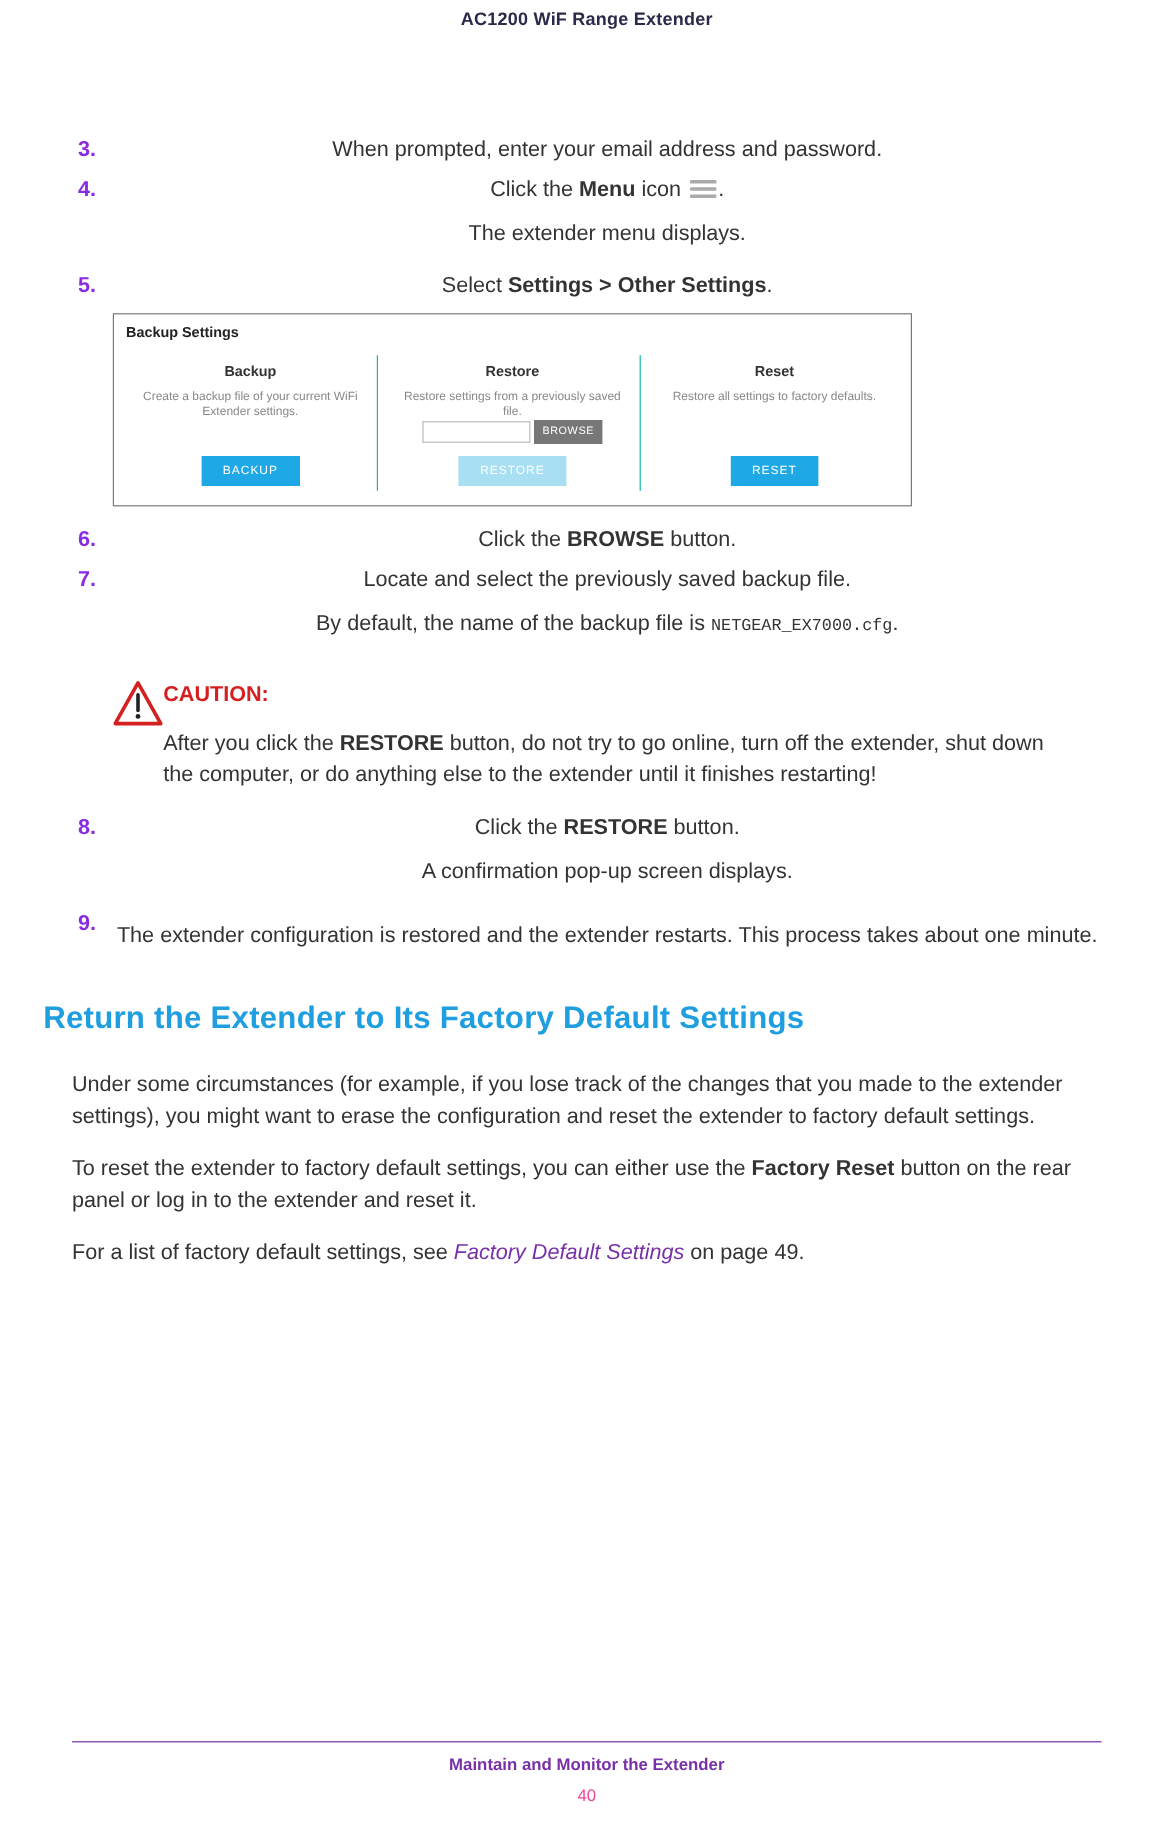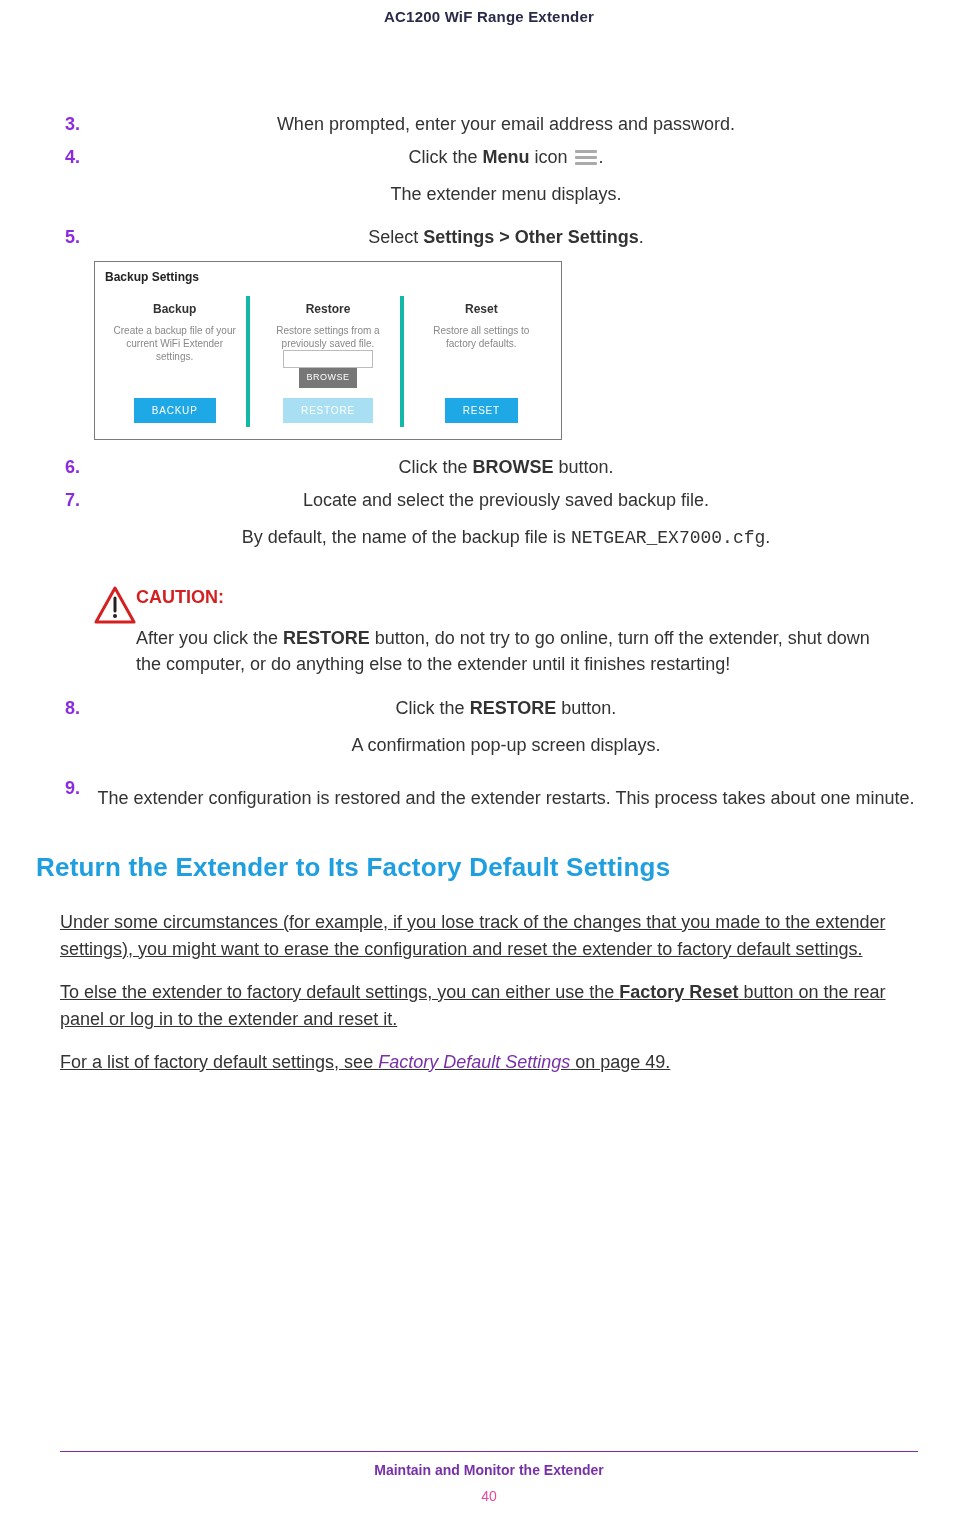--- a/index.html
+++ b/index.html
@@ -55,21 +55,21 @@
       left: 0; right: 0;
       height: 3px;
       background: #aaa;
       border-radius: 1px;
     }
     .menu-icon::before { top: 0; }
     .menu-icon span { top: 6px; }
     .menu-icon::after { top: 12px; }
     .screenshot-box {
       border: 1px solid #7a7a7a;
-      width: 468px;
+      width: 666px;
       margin: 10px 0 14px 34px;
       font-size: 11px;
       font-family: Arial, sans-serif;
       color: #555;
       background: #fff;
     }
     .screenshot-title {
       font-weight: bold;
       color: #222;
       padding: 6px 10px;
@@ -79,21 +79,21 @@
       display: flex;
       padding: 4px 8px 12px 8px;
       gap: 6px;
     }
     .panel {
       flex: 1;
       text-align: center;
       padding: 4px;
       display: flex;
       flex-direction: column;
-      border-right: 4px solid #14b8a6;
+      border-right: 1px solid #14b8a6;
     }
     .panel:last-child { border-right: none; }
     .panel-head {
       font-weight: bold;
       color: #333;
       margin-bottom: 6px;
       font-size: 12px;
     }
     .panel-desc {
       font-size: 10px;
@@ -125,21 +125,21 @@
       color: #fff;
       font-size: 10px;
       padding: 5px 18px;
       margin-top: 10px;
       letter-spacing: 0.8px;
     }
     .btn-blue { background: #1fa8e6; }
     .btn-blue-light { background: #a8dff3; }
     .code-inline {
       font-family: "Courier New", monospace;
-      font-size: 18px;
+      font-size: 14px;
     }
     .caution-block {
       display: flex;
       margin: 22px 0 18px 34px;
     }
     .caution-icon {
       flex-shrink: 0;
       margin-top: 2px;
     }
     .caution-text-wrap { flex: 1; padding-right: 30px; }
@@ -151,21 +151,21 @@
     }
     .caution-text { font-size: 18px; line-height: 1.45; }
     .section-heading {
       color: #209fe0;
       font-weight: bold;
       font-size: 26px;
       margin: 26px 0 22px -24px;
       font-family: "Trebuchet MS", Arial, sans-serif;
       letter-spacing: 0.2px;
     }
-    .para { margin-bottom: 16px; text-decoration: underline; }
+    .para { margin-bottom: 16px; }
     .link-text { color: #7830a8; font-style: italic; }
     .footer {
       position: absolute;
       bottom: 30px;
       left: 0; right: 0;
       text-align: center;
       font-family: "Trebuchet MS", Arial, sans-serif;
     }
     .footer-divider {
       border-top: 1px solid #7830a8;
@@ -281,21 +281,21 @@
     <div class="step-body">
       <div class="followup">The extender configuration is restored and the extender restarts. This process takes about one minute.</div>
     </div>
   </div>
 
   <div class="section-heading">Return the Extender to Its Factory Default Settings</div>
 
   <div class="para">Under some circumstances (for example, if you lose track of the changes that you made to the extender settings), you might want to erase the configuration and reset the extender to factory default settings.</div>
 
   <div class="para">
-    <span>To else the extender to factory default settings, you can either use the </span><span class="inline-bold">Factory Reset</span><span> button on the rear panel or log in to the extender and reset it.</span>
+    <span>To reset the extender to factory default settings, you can either use the </span><span class="inline-bold">Factory Reset</span><span> button on the rear panel or log in to the extender and reset it.</span>
   </div>
 
   <div class="para">
     <span>For a list of factory default settings, see </span><span class="link-text">Factory Default Settings</span><span> on page 49.</span>
   </div>
 
 </div>
 
 <div class="footer">
   <div class="footer-divider"></div>

